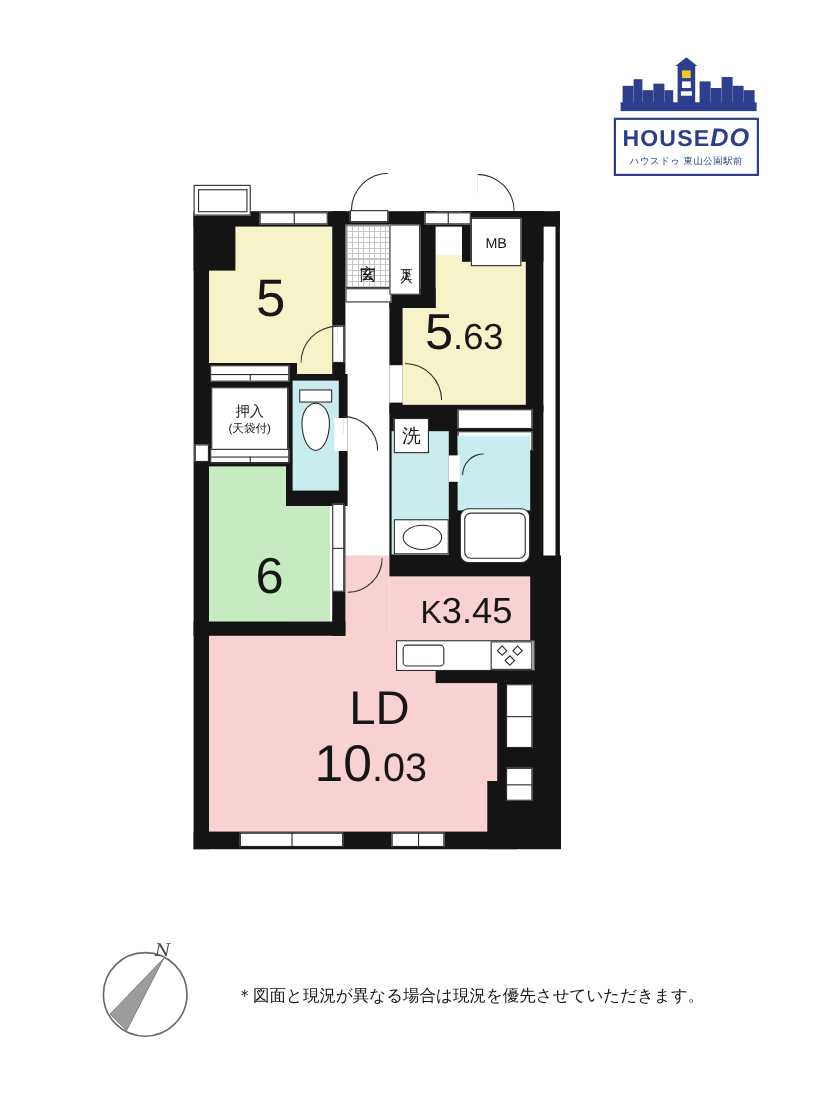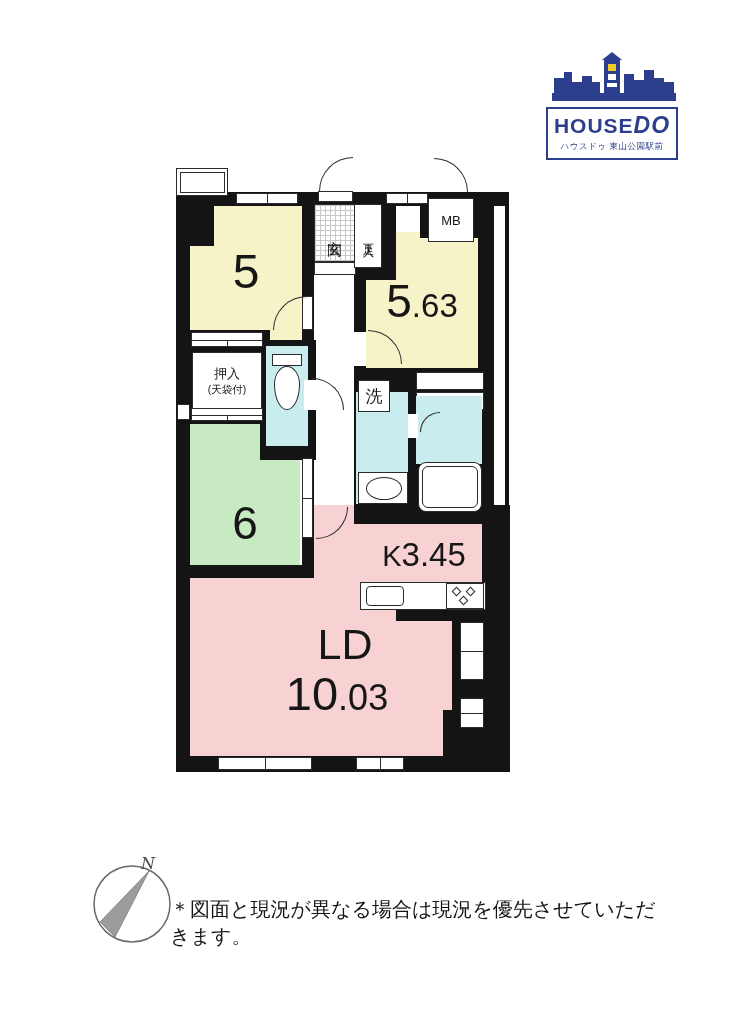--- a/index.html
+++ b/index.html
@@ -31,27 +31,27 @@
   .tile{background-color:#fff;background-image:
      repeating-linear-gradient(0deg,#c7c7c7 0 1px,transparent 1px 5px),
      repeating-linear-gradient(90deg,#c7c7c7 0 1px,transparent 1px 5px);}
   .balcony{position:absolute;left:182px;top:772px;width:322px;height:84px;box-sizing:border-box;
      border:2px solid #4d4d4d;border-top:none;border-bottom-left-radius:24px;border-bottom-right-radius:5px;}
   .balcony-inner{position:absolute;left:3px;right:3px;top:0;bottom:3px;box-sizing:border-box;
      border:1.5px solid #4d4d4d;border-top:none;border-bottom-left-radius:20px;border-bottom-right-radius:4px;}
   .balcony-label{position:absolute;left:0;right:0;top:14px;text-align:center;color:#8a8a8a;
      font-size:19px;letter-spacing:6px;}
   .dia{position:absolute;width:7px;height:7px;border:1.1px solid #2b2b2b;background:#fff;transform:rotate(45deg);box-sizing:border-box;}
-  .logo{position:absolute;left:544px;top:50px;width:140px;height:112px;}
+  .logo{position:absolute;left:556px;top:50px;width:140px;height:112px;}
   .logo-box{position:absolute;left:2px;top:57px;width:132px;height:53px;background:#fff;
      border:2px solid var(--navy,#2c3e8c);box-sizing:border-box;text-align:center;}
   .brand{margin-top:5px;color:var(--navy,#2c3e8c);font-weight:bold;font-size:21px;letter-spacing:1px;line-height:1;}
   .brand .do{font-style:italic;font-size:23px;}
   .logo-sub{margin-top:4px;color:var(--navy,#2c3e8c);font-size:8.5px;letter-spacing:0.5px;}
-  .disclaimer{position:absolute;left:170px;top:896px;width:500px;font-size:20px;color:#151515;}
+  .disclaimer{position:absolute;left:170px;top:896px;width:500px;font-size:15px;color:#151515;padding-left:45px;}
 </style>
 </head>
 <body>
 
 <div class="page">
 
   <div class="logo">
     <svg width="124" height="54" viewBox="0 0 124 54" style="position:absolute;left:8px;top:2px">
       <g fill="#2c3e8c">
         <rect x="0" y="41" width="124" height="8"></rect>

